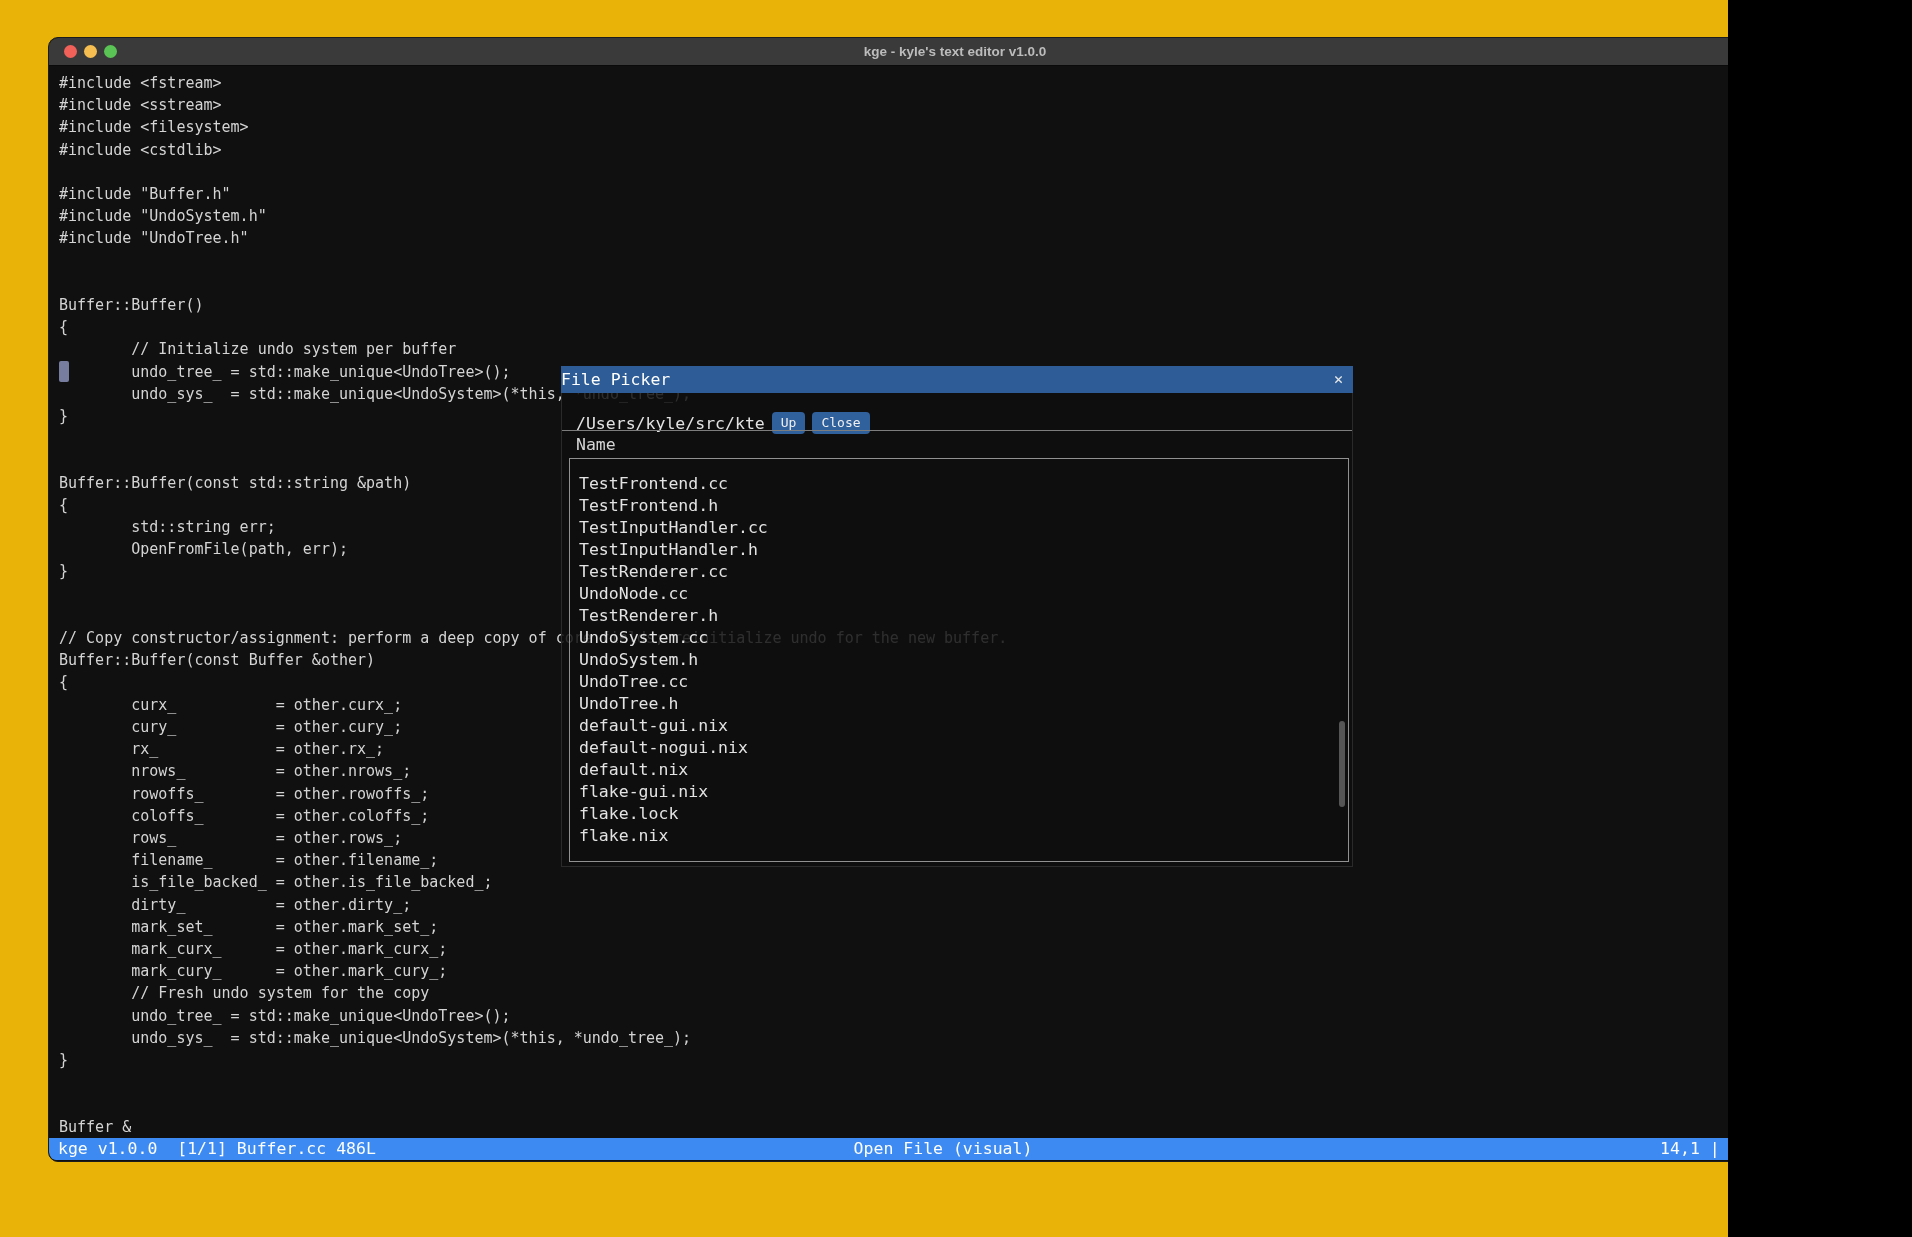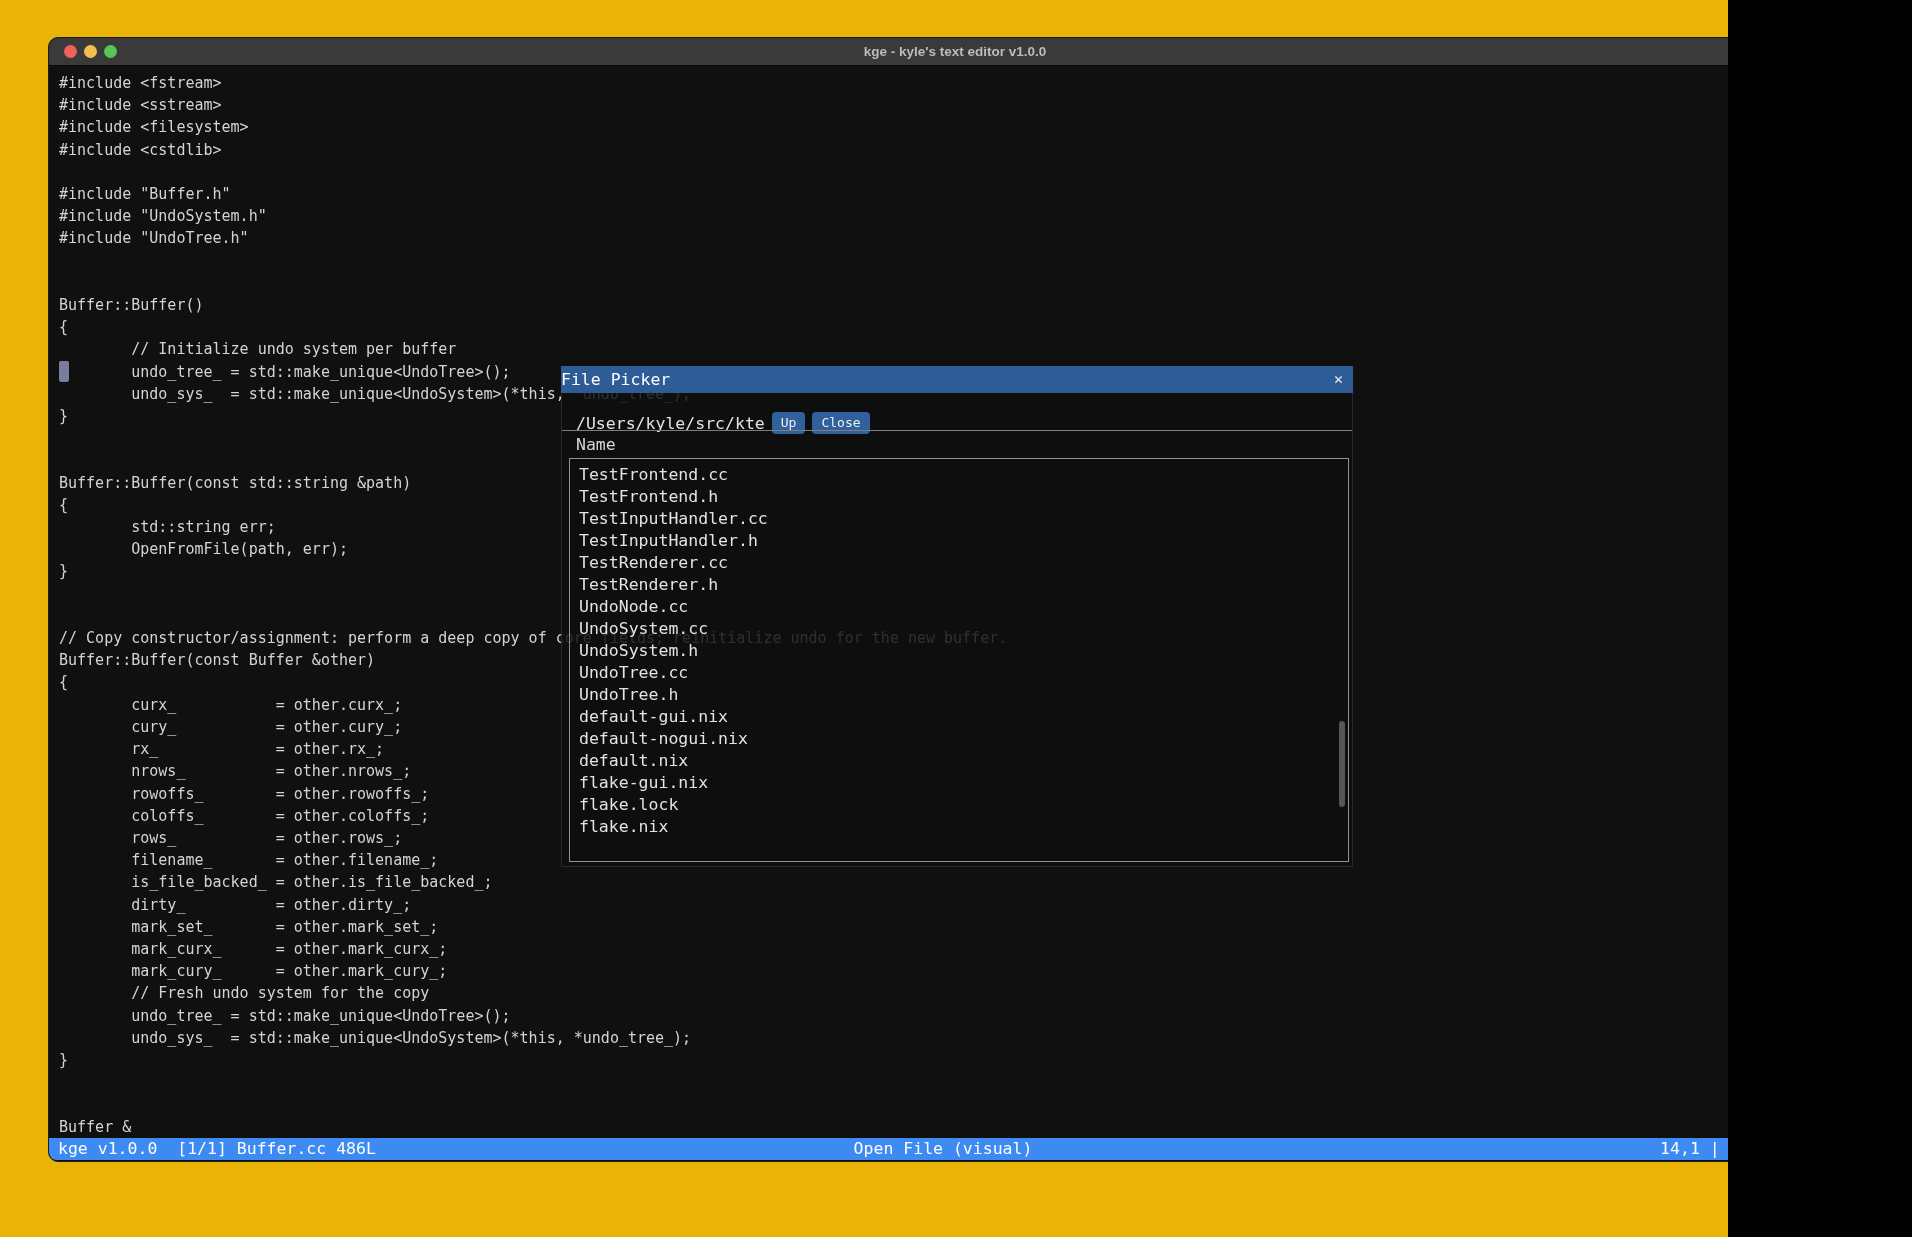--- a/index.html
+++ b/index.html
@@ -25,21 +25,21 @@
                 color:#ffffff;font-size:16.5px;line-height:27px;}
   .dlg-title{padding-left:0;}
   .dlg-close{position:absolute;right:10px;top:0;line-height:27px;font-size:15px;color:#e8e8e8;cursor:default;}
   .dlg-pathrow{position:absolute;left:0;top:38px;width:100%;height:36px;display:flex;align-items:center;}
   .dlg-path{margin-left:14px;font-size:16.5px;color:#e3e3e3;white-space:pre;}
   .dlg-btn{margin-left:7px;height:22px;padding:0 9px;background:#31619c;border:none;border-radius:4px;
            color:#f0f0f0;font-family:"DejaVu Sans Mono",monospace;font-size:13px;line-height:22px;}
   .dlg-sep{position:absolute;left:0;top:63px;width:100%;height:1px;background:#7d7d7d;}
   .dlg-colhead{position:absolute;left:14px;top:68px;font-size:16.5px;color:#d6d6d6;}
   .file-list{position:absolute;left:7px;top:91px;width:780px;height:404px;border:1px solid #919191;
-             box-sizing:border-box;padding-top:5px;overflow:hidden;}
+             box-sizing:border-box;padding-top:14px;overflow:hidden;}
   .file-item{padding-left:9px;height:22px;line-height:22px;font-size:16.5px;color:#e3e3e3;white-space:pre;}
   .list-scroll{position:absolute;right:3px;top:262px;width:6px;height:86px;border-radius:3px;background:#555555;}
 
   .statusbar{position:absolute;left:0;top:1100px;width:1788px;height:22px;background:#3d8bf2;
              font-size:16.5px;line-height:22px;color:#fdfdfd;border-bottom-left-radius:7px;}
   .statusbar span{white-space:pre;}
   .status-left{position:absolute;left:9px;top:0;}
   .status-center{position:absolute;left:0;right:0;top:0;text-align:center;}
   .status-right{position:absolute;right:8px;top:0;}
 </style>
@@ -125,22 +125,22 @@
       </div>
       <div class="dlg-sep"></div>
       <div class="dlg-colhead">Name</div>
       <div class="file-list">
         <span class="list-scroll"></span>
       <div class="file-item">TestFrontend.cc</div>
           <div class="file-item">TestFrontend.h</div>
           <div class="file-item">TestInputHandler.cc</div>
           <div class="file-item">TestInputHandler.h</div>
           <div class="file-item">TestRenderer.cc</div>
+          <div class="file-item">UndoNode.cc</div>
           <div class="file-item">TestRenderer.h</div>
-          <div class="file-item">UndoNode.cc</div>
           <div class="file-item">UndoSystem.cc</div>
           <div class="file-item">UndoSystem.h</div>
           <div class="file-item">UndoTree.cc</div>
           <div class="file-item">UndoTree.h</div>
           <div class="file-item">default-gui.nix</div>
           <div class="file-item">default-nogui.nix</div>
           <div class="file-item">default.nix</div>
           <div class="file-item">flake-gui.nix</div>
           <div class="file-item">flake.lock</div>
           <div class="file-item">flake.nix</div>

